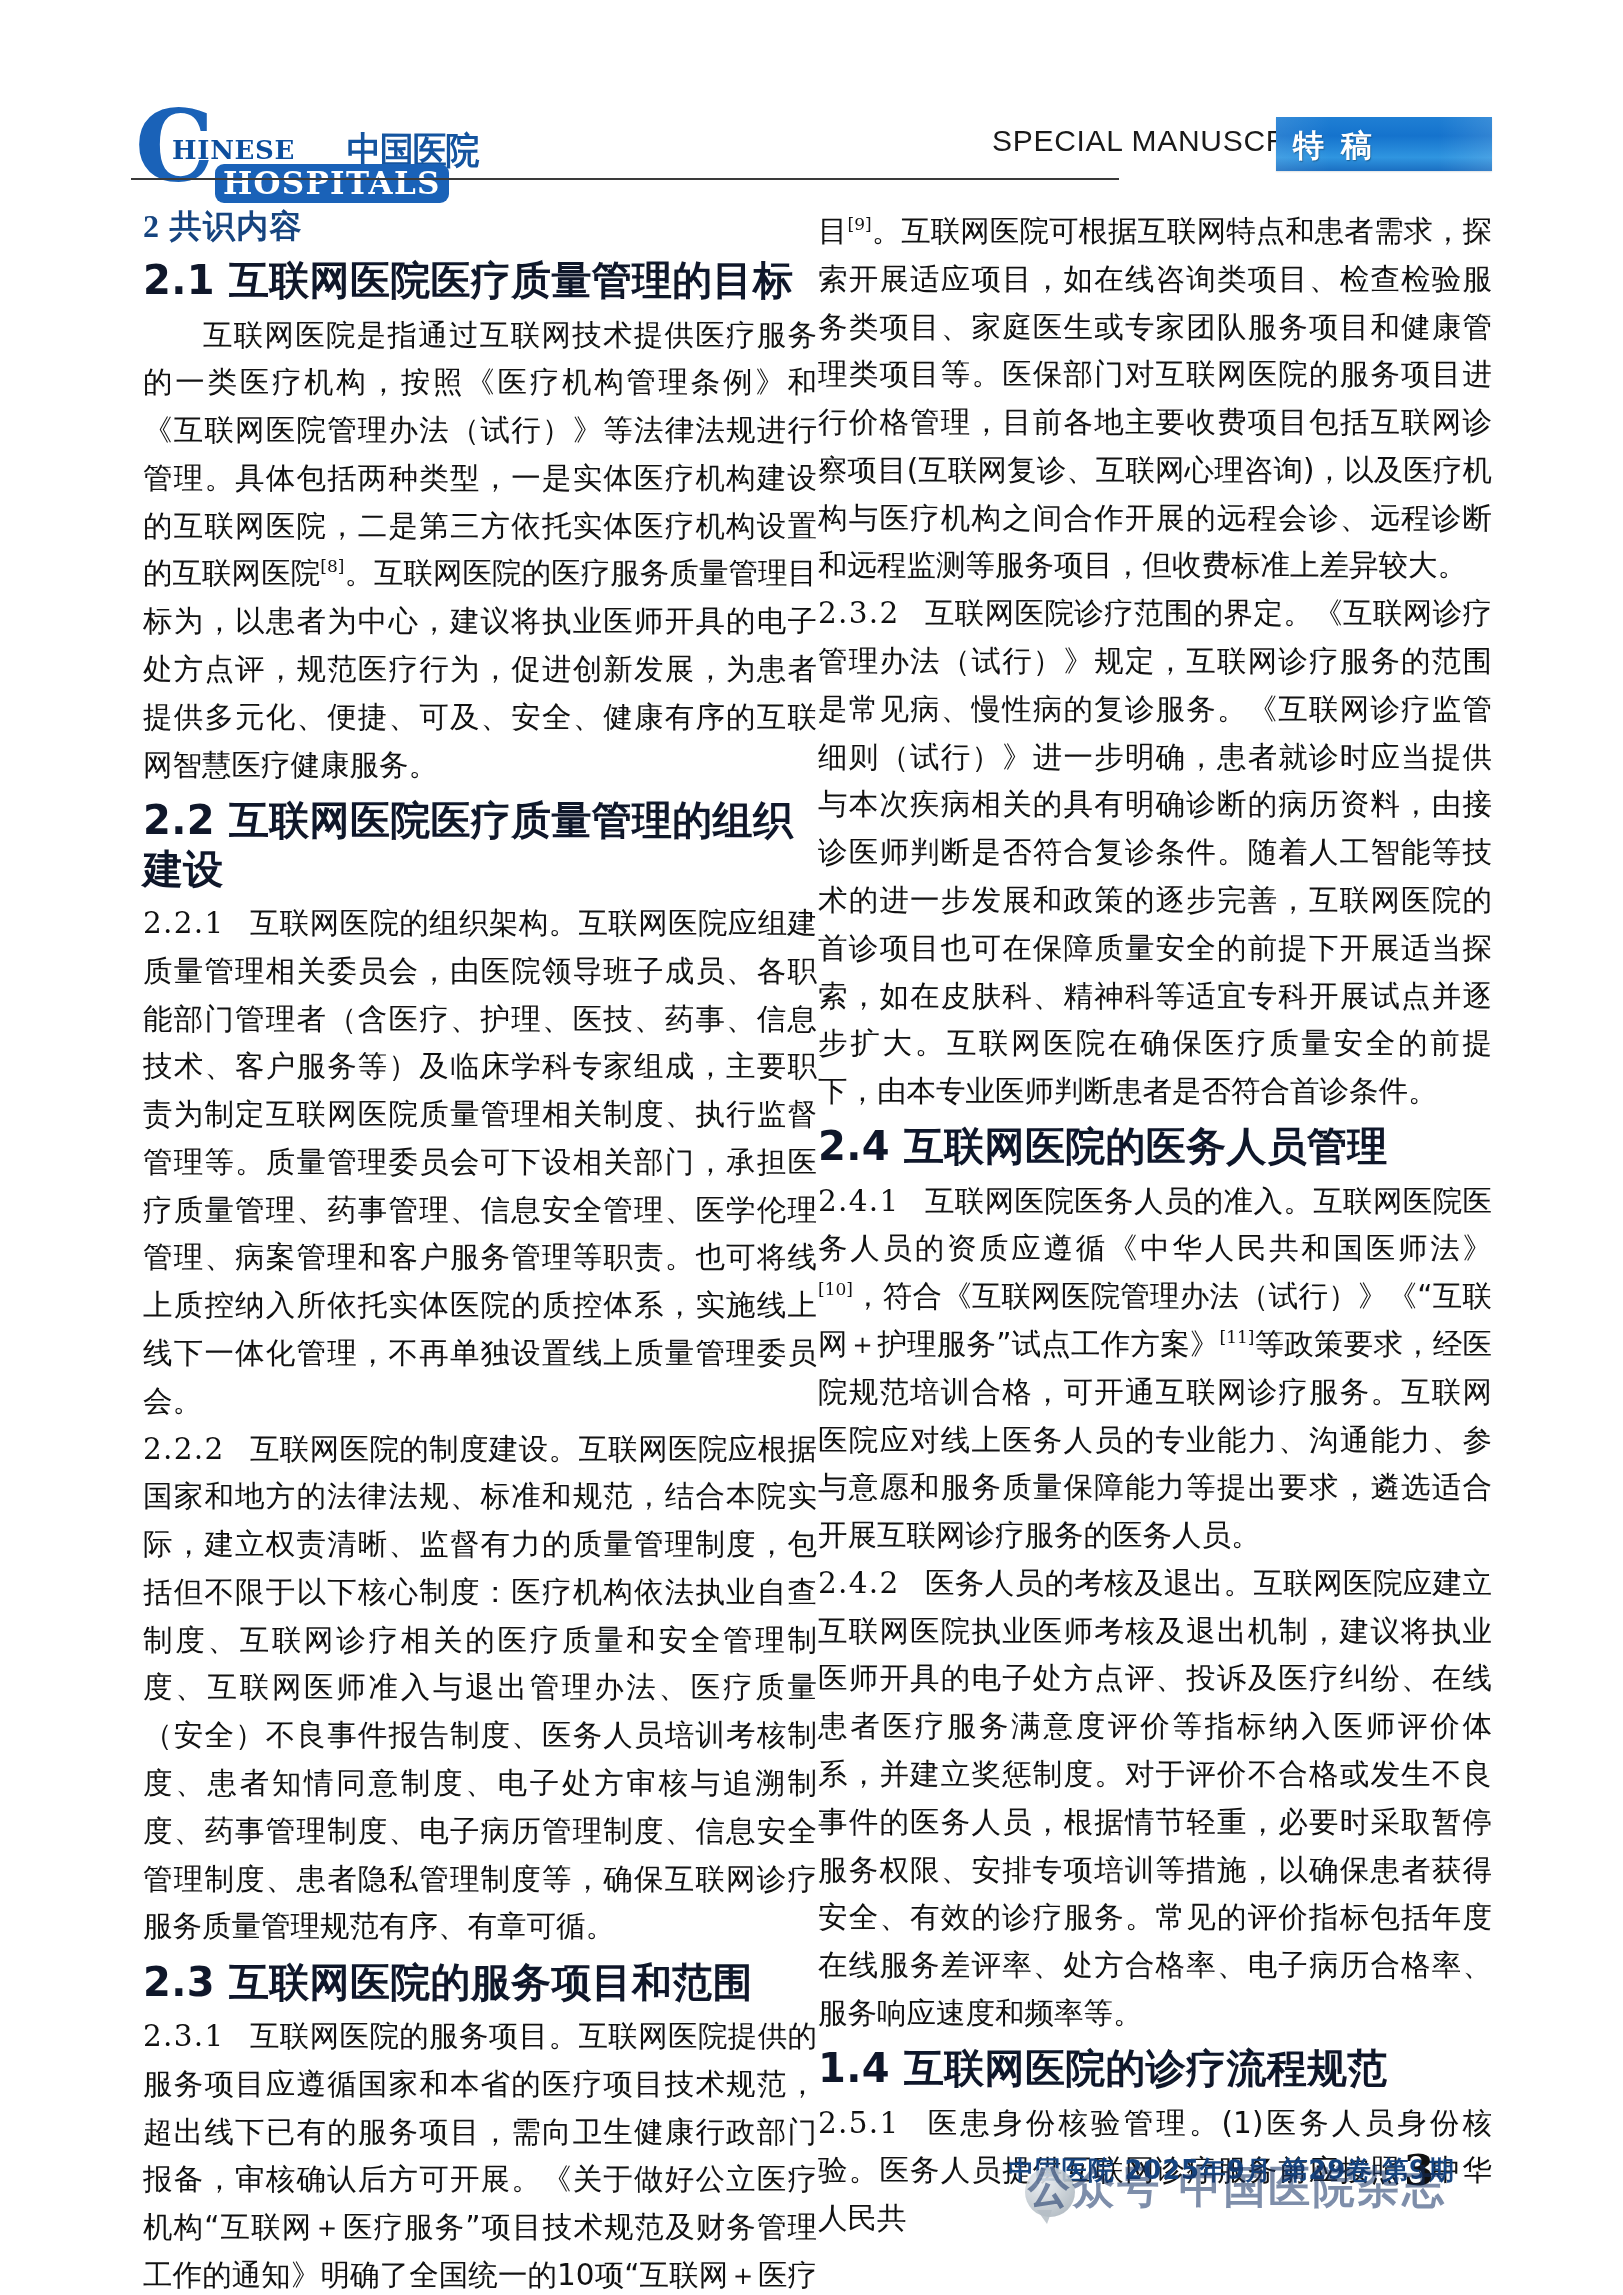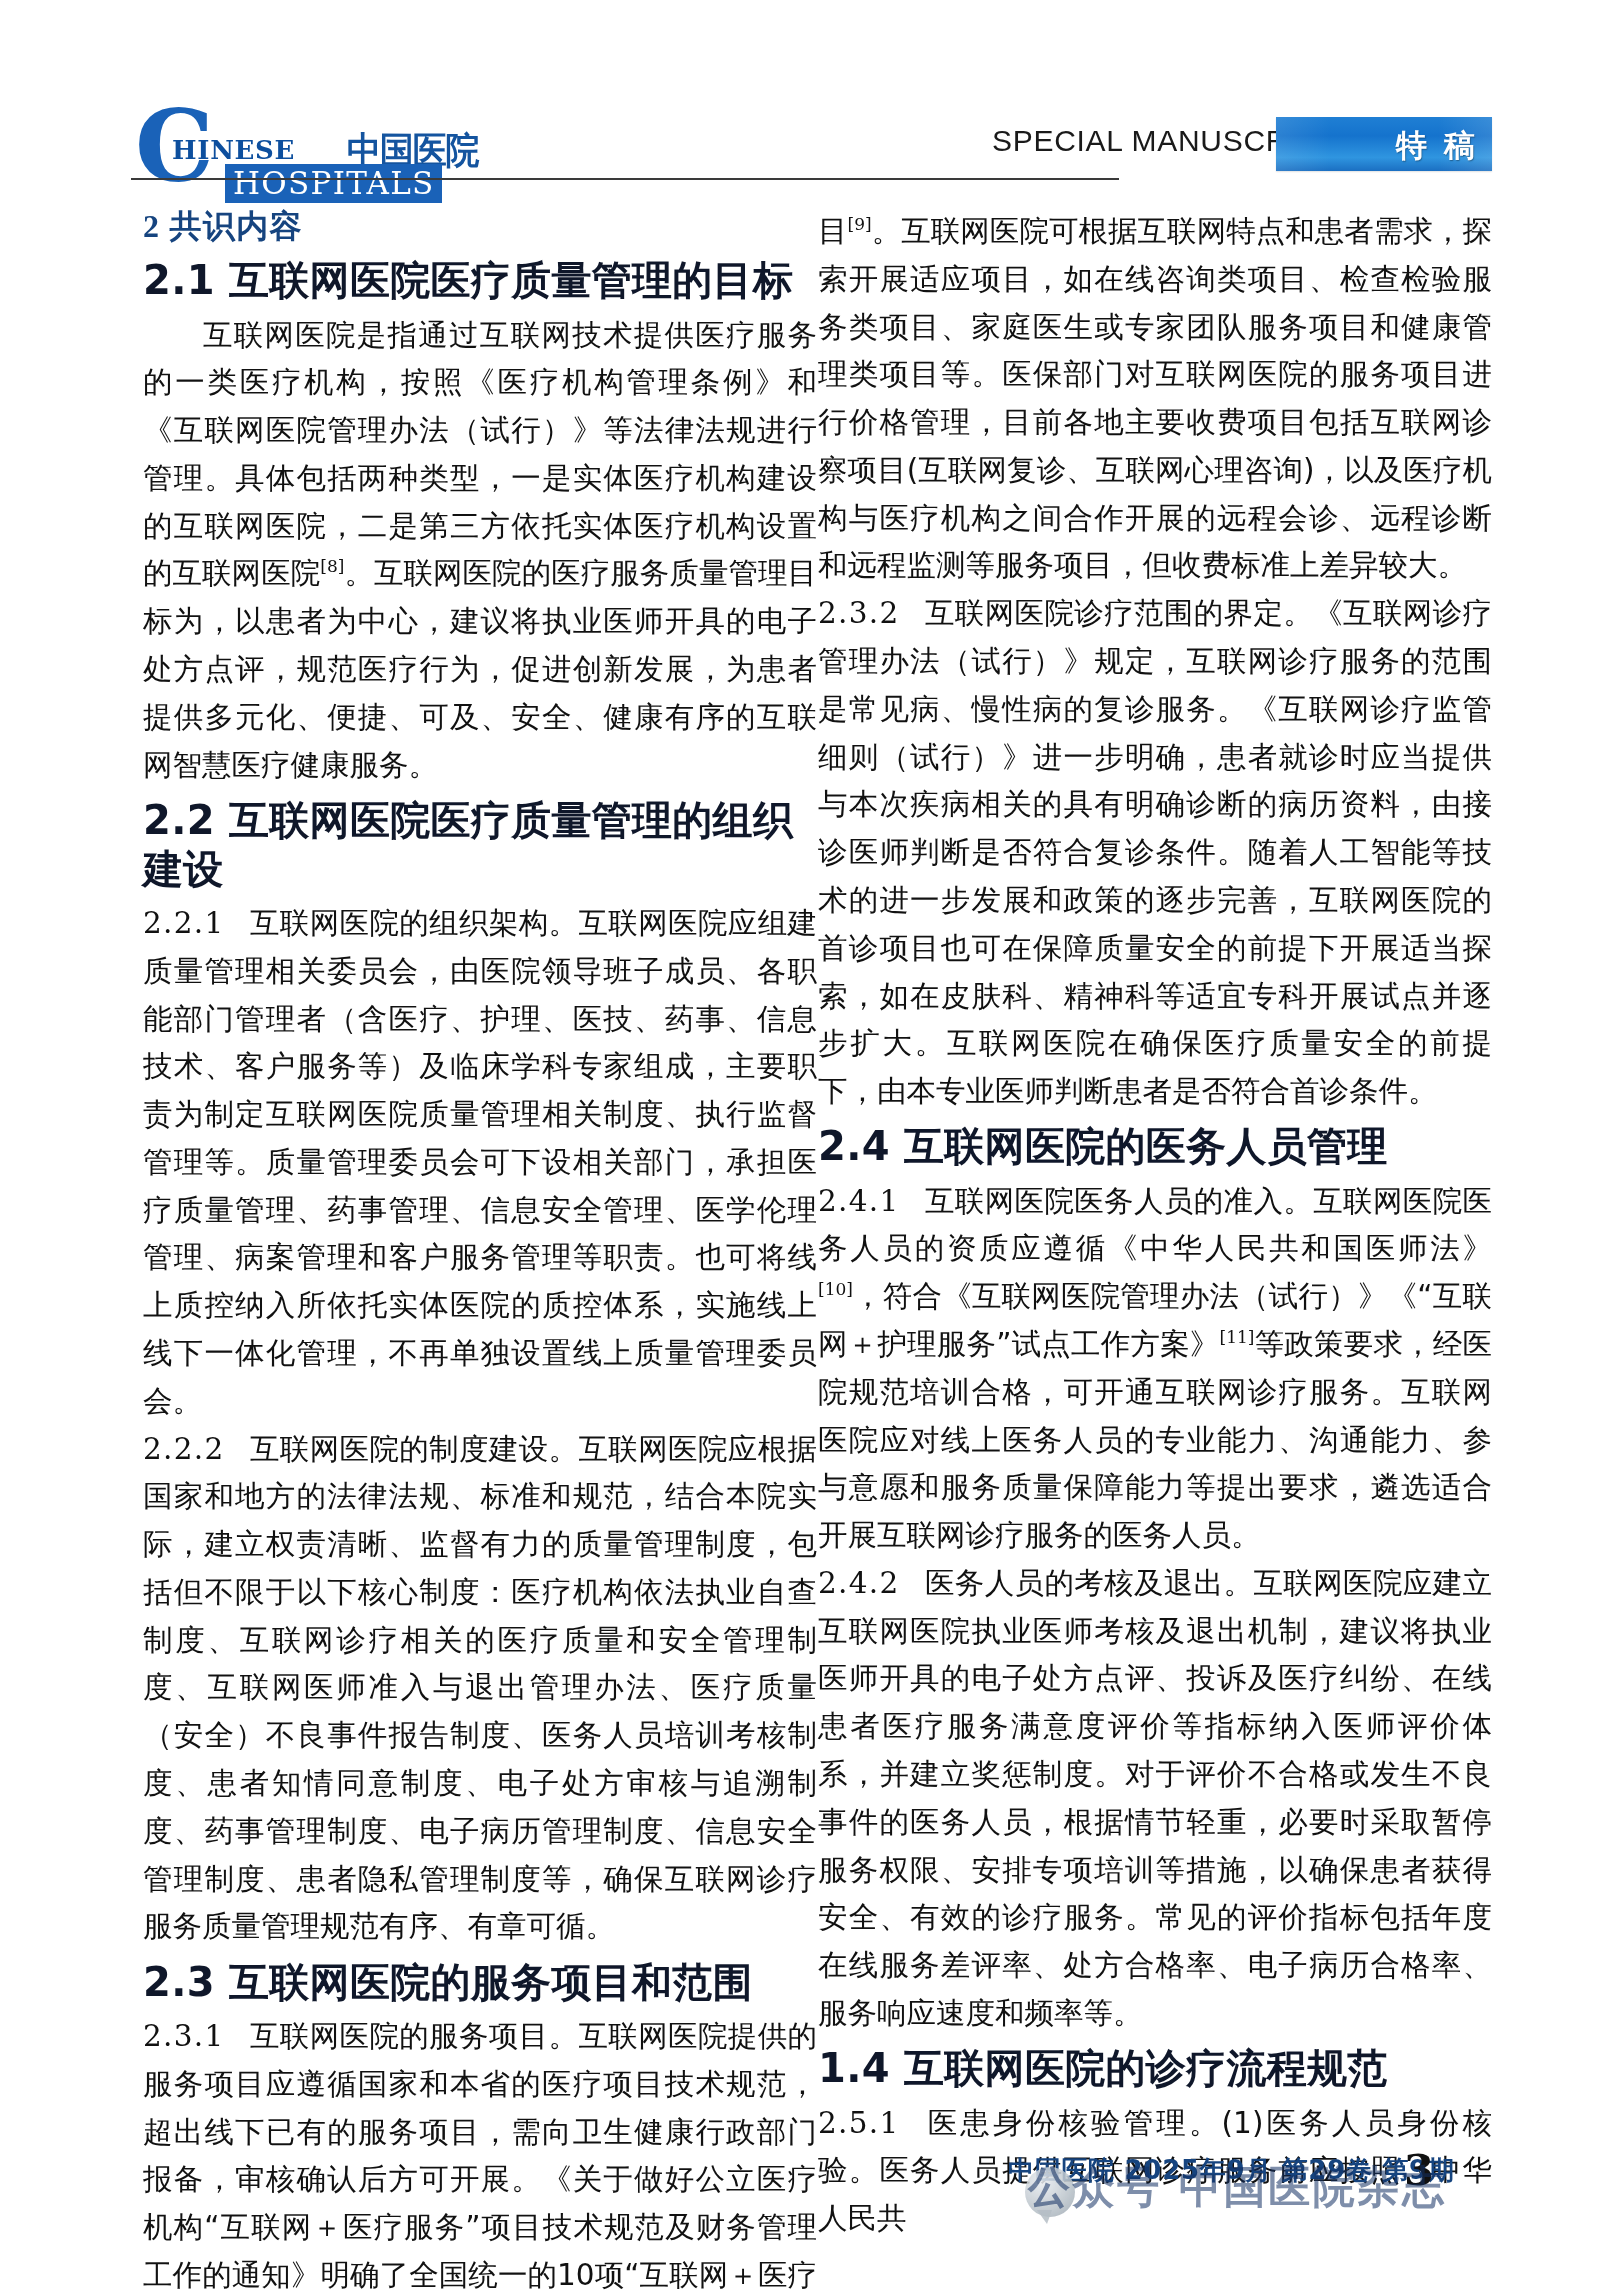--- a/index.html
+++ b/index.html
@@ -61,30 +61,31 @@
     font-weight: 700;
     color: #14549f;
     letter-spacing: -1.3px;
     font-family: "DejaVu Sans", "Liberation Sans", sans-serif;
     white-space: nowrap;
     transform: scaleX(0.92);
     transform-origin: left top;
   }
   .logo-hospitals {
     position: absolute;
-    left: 94px;
+    left: 84px;
     top: 63px;
     background: #1a62b8;
     color: #ffffff;
     font-family: "DejaVu Serif", "Liberation Serif", serif;
     font-size: 31px;
-    font-weight: 400;
+    font-weight: 700;
     padding: 0.7px 7.9px 2px 7.9px;
     letter-spacing: 1.3px;
     white-space: nowrap;
+    border-radius: 9px;
   }
   .masthead-rule {
     position: absolute;
     left: 131px;
     top: 178px;
     width: 988px;
     height: 2px;
     background: #3a3a3a;
   }
   .special-manuscript {
@@ -110,21 +111,21 @@
   .tegao-banner::after {
     content: "";
     position: absolute;
     left: 0; right: 0; top: 0; bottom: 0;
     background: linear-gradient(90deg, rgba(255,255,255,0.10) 0%, rgba(255,255,255,0.0) 25%, rgba(255,255,255,0.0) 75%, rgba(255,255,255,0.12) 100%);
   }
   .tegao-text {
     position: absolute;
     left: 0; right: 0;
     top: 7.9px;
-    text-align: right;
+    text-align: left;
     color: #ffffff;
     font-size: 31px;
     font-weight: 700;
     letter-spacing: 17px;
     text-indent: 17px;
     text-shadow: 0.7px 1.3px 1.3px rgba(0,0,0,0.35);
     z-index: 2;
   }
 
   

